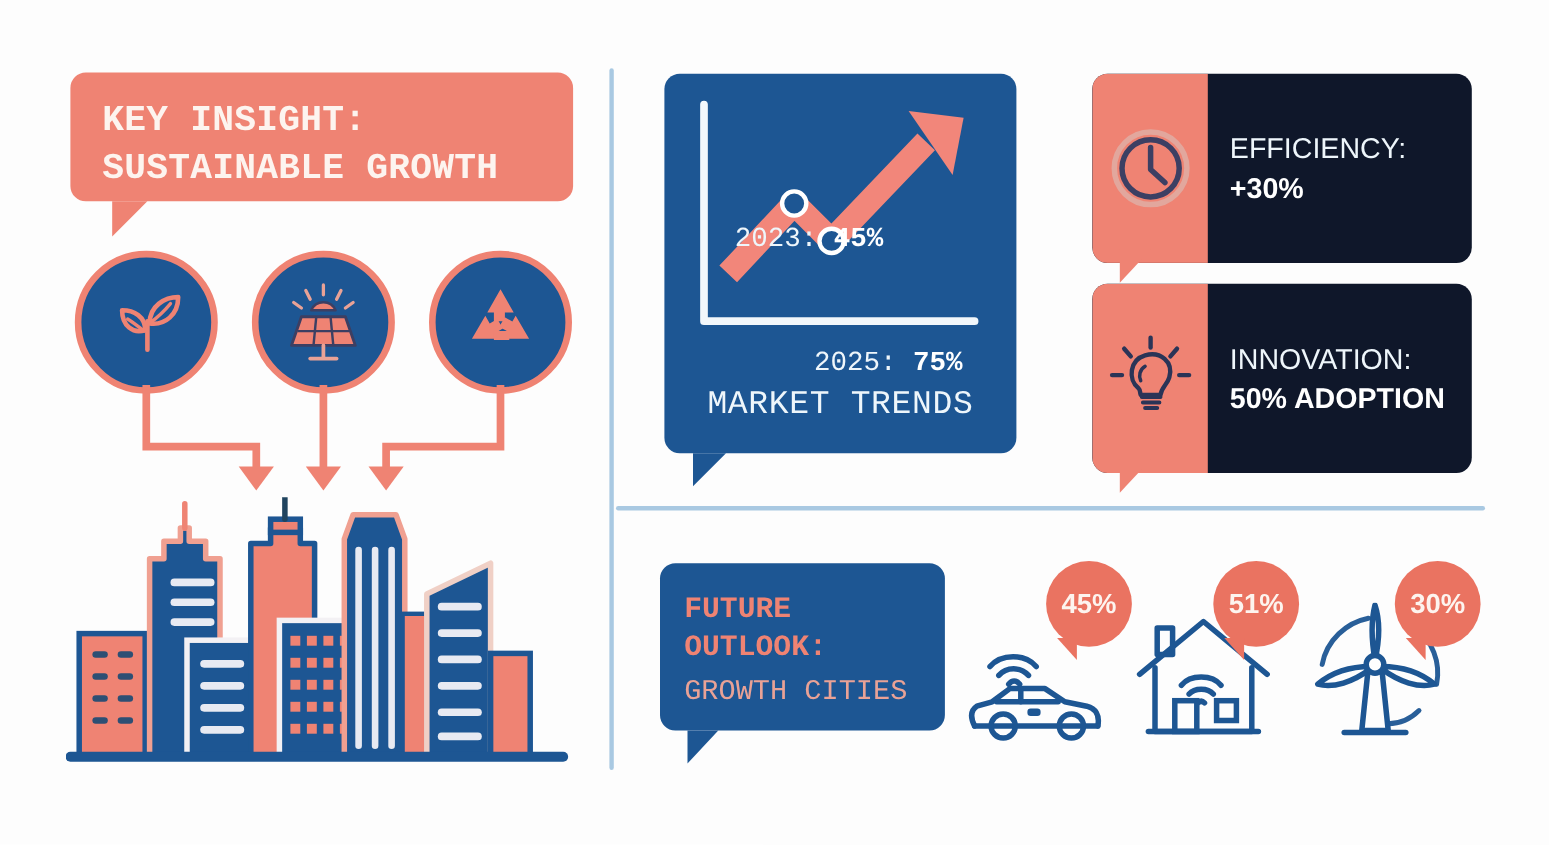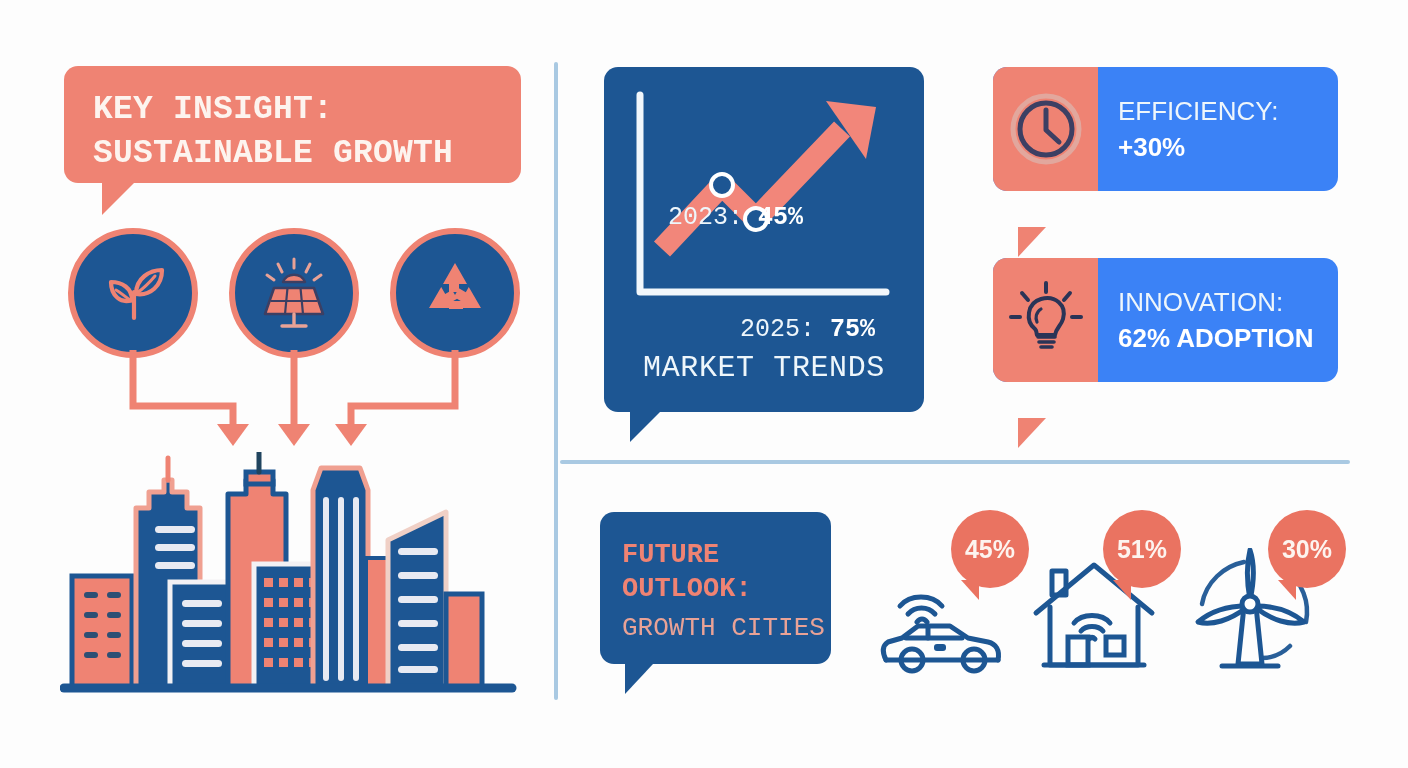--- a/index.html
+++ b/index.html
@@ -86,21 +86,21 @@
   .mt-label b{color:#ffffff;font-weight:bold;}
   #mt-2023{left:64px;top:136px;}
   #mt-2025{left:136px;top:248px;}
   #market-trends-title{
     position:absolute;left:0;right:0;top:284px;
     text-align:center;color:#eef6fb;
     font-size:30px;letter-spacing:.6px;
   }
 
   
-  .stat-card{position:absolute;height:124px;border-radius:14px;overflow:hidden;background:#3b82f6;}
+  .stat-card{position:absolute;height:172px;border-radius:14px;overflow:hidden;background:#0f172a;}
   .stat-card .left-panel{
     position:absolute;left:0;top:0;width:105px;height:100%;
     background:#ef8373;
   }
   .stat-card .left-panel svg{position:absolute;left:50%;top:50%;transform:translate(-50%,-50%);}
   .stat-card .txt{
     position:absolute;left:125px;top:50%;transform:translateY(-50%);
     color:#eef6fb;font-size:26px;line-height:36px;white-space:pre-line;
   }
   .stat-card .txt b{color:#ffffff;font-weight:bold;}
@@ -109,21 +109,21 @@
     border-left:28px solid #ef8373;
     border-bottom:30px solid transparent;
   }
   #efficiency-card{left:993px;top:67px;width:345px;}
   #efficiency-tail{left:1018px;top:227px;}
   #innovation-card{left:993px;top:258px;width:345px;}
   #innovation-tail{left:1018px;top:418px;}
 
   
   #future-outlook{
-    left:600px;top:512px;width:231px;height:152px;
+    left:600px;top:512px;width:259px;height:152px;
     background:#1d5693;border-radius:14px;
   }
   #future-outlook .fo-strong{
     position:absolute;left:22px;top:26px;
     color:#ef8373;font-size:27px;font-weight:bold;line-height:34px;
     white-space:pre-line;
   }
   #future-outlook .fo-sub{
     position:absolute;left:22px;top:100px;
     color:#e9a296;font-size:26px;line-height:32px;white-space:nowrap;
@@ -359,21 +359,21 @@
           <g stroke="#2a3457" stroke-width="4" stroke-linecap="round">
             <path d="M41 4 L41 13"></path>
             <path d="M17 14 L23 21"></path>
             <path d="M65 14 L59 21"></path>
             <path d="M6 38 L15 38"></path>
             <path d="M67 38 L76 38"></path>
           </g>
         </svg>
       </span>
     </div>
-    <div class="txt"><span>INNOVATION:</span><br><b>62% ADOPTION</b></div>
+    <div class="txt"><span>INNOVATION:</span><br><b>50% ADOPTION</b></div>
   </div>
   <div class="stat-tail" id="innovation-tail"></div>
 
   <div class="bubble" id="future-outlook">
     <div class="fo-strong">FUTURE
 OUTLOOK:</div>
     <div class="fo-sub">GROWTH CITIES</div>
   </div>
   <div class="tail" id="future-outlook-tail"></div>
 

